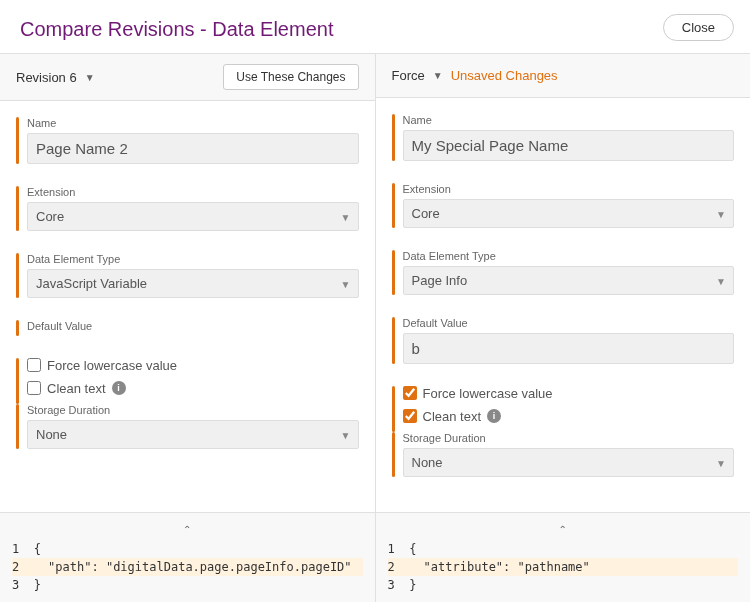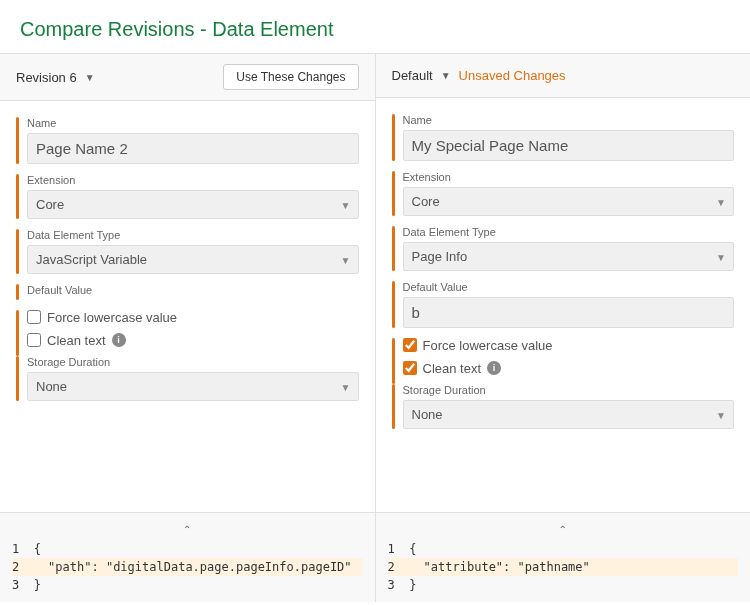--- a/index.html
+++ b/index.html
@@ -1,21 +1,21 @@
 <!DOCTYPE html>
 <html><head>
   <meta charset="utf-8">
   <style>
     * { box-sizing: border-box; margin: 0; padding: 0; }
     body { font-family: Arial, sans-serif; font-size: 13px; color: #333; background: #fff; width: 750px; height: 605px; overflow: hidden; }
 
     .page-title {
       font-size: 20px;
       font-weight: 300;
-      color: #15803d;
+      color: #701a75;
       padding: 18px 20px 12px 20px;
       border-bottom: 1px solid #e0e0e0;
     }
 
     .close-btn {
       position: absolute;
       top: 14px;
       right: 16px;
       border: 1px solid #ccc;
       background: #fff;
@@ -79,21 +79,21 @@
     }
 
     .col-body {
       flex: 1;
       overflow-y: auto;
       padding: 16px;
       background: #fff;
     }
 
     .field-group {
-      margin-bottom: 10px;
+      margin-bottom: 22px;
       justify-content: flex-end;
     }
 
     .field-label {
       font-size: 11px;
       color: #666;
       margin-bottom: 4px;
     }
 
     .field-input {
@@ -203,20 +203,21 @@
     }
     .code-line.highlighted {
       background: #fff3e0;
     }
   </style>
 </head>
 <body>
 
 <div style="position:relative;">
   <div class="page-title">Compare Revisions - Data Element</div>
+  <button class="close-btn">Close</button>
 </div>
 
 <div class="columns-wrapper">
 
   <div class="column">
     <div class="col-header">
       <span class="revision-label">Revision 6</span>
       <span class="chevron-icon">▼</span>
       <button class="use-changes-btn">Use These Changes</button>
     </div>
@@ -298,21 +299,21 @@
         <button class="expand-btn">⌃</button>
       </div>
       <div class="code-line">1  {</div>
       <div class="code-line highlighted">2    "path": "digitalData.page.pageInfo.pageID"</div>
       <div class="code-line">3  }</div>
     </div>
   </div>
 
   <div class="column">
     <div class="col-header">
-      <span class="revision-label">Default</span>
+      <span class="revision-label">Force</span>
       <span class="chevron-icon">▼</span>
       <span class="unsaved-label">Unsaved Changes</span>
     </div>
     <div class="col-body">
 
       <div class="field-group changed-indicator">
         <div class="orange-bar"></div>
         <div class="field-inner">
           <div class="field-label">Name</div>
           <input class="field-input" type="text" readonly="" value="My Special Page Name" style="">

